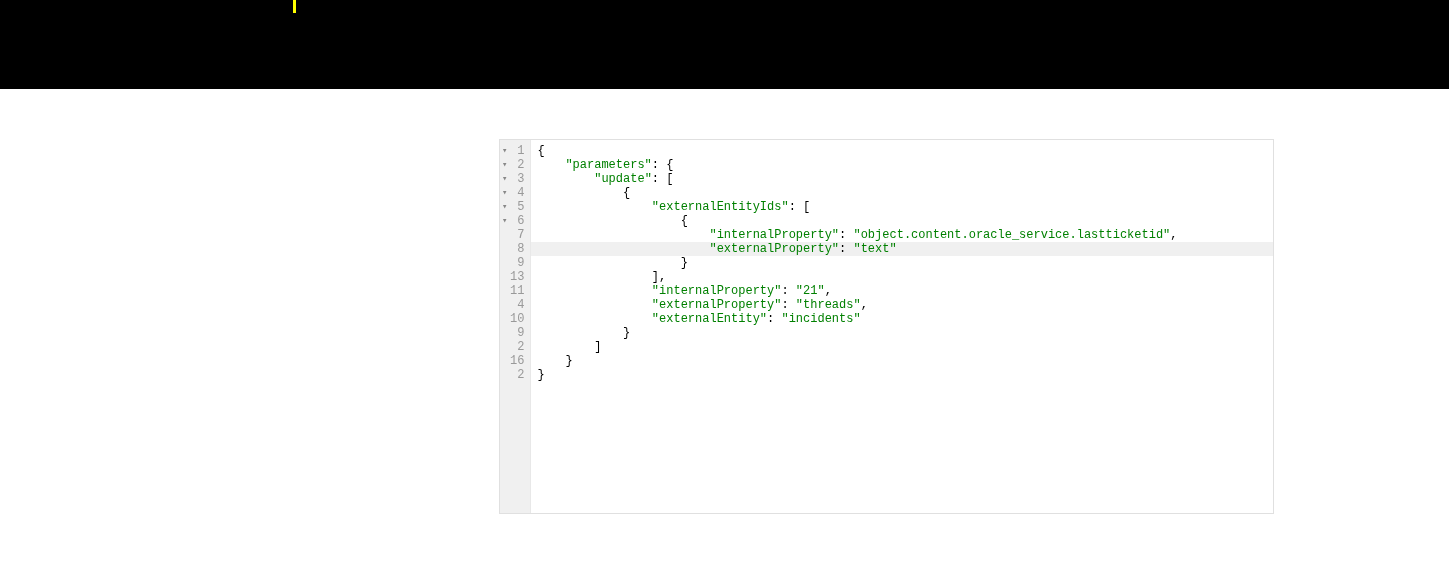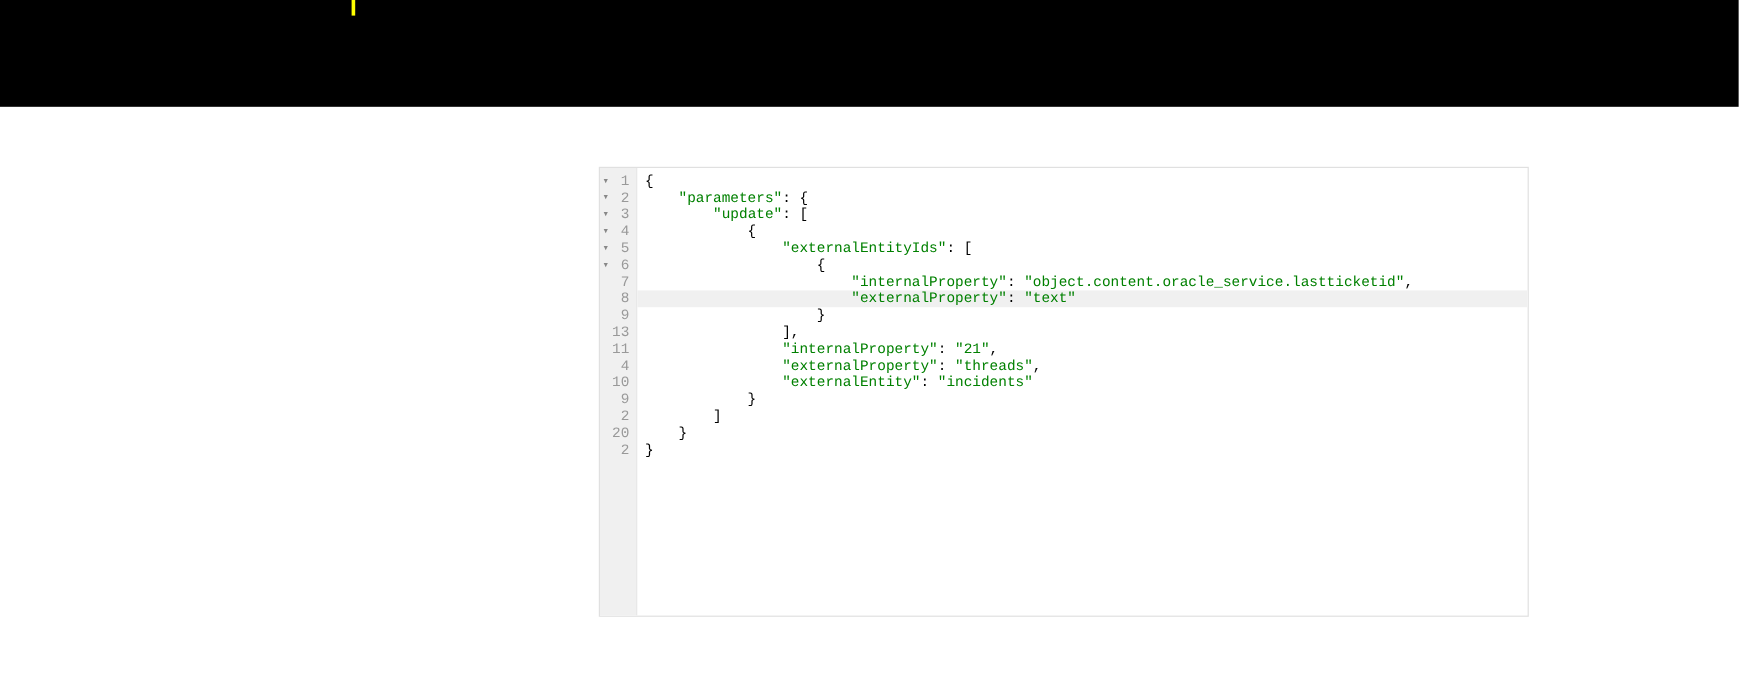--- a/index.html
+++ b/index.html
@@ -135,19 +135,19 @@
           <div class="gutter-line"><span class="fold-marker">▾</span><span>6</span></div>
           <div class="gutter-line"><span>7</span></div>
           <div class="gutter-line"><span>8</span></div>
           <div class="gutter-line"><span>9</span></div>
           <div class="gutter-line"><span>13</span></div>
           <div class="gutter-line"><span>11</span></div>
           <div class="gutter-line"><span>4</span></div>
           <div class="gutter-line"><span>10</span></div>
           <div class="gutter-line"><span>9</span></div>
           <div class="gutter-line"><span>2</span></div>
-          <div class="gutter-line"><span>20</span></div>
+          <div class="gutter-line"><span>16</span></div>
           <div class="gutter-line"><span>2</span></div>
         </div>
       <div class="code-area" id="code"><div class="code-line"><span class="tok-punct">{</span></div><div class="code-line"><span class="indent-guide first"></span><span class="tok-key">"parameters"</span><span class="tok-punct">: {</span></div><div class="code-line"><span class="indent-guide first"></span>    <span class="tok-key">"update"</span><span class="tok-punct">: [</span></div><div class="code-line"><span class="indent-guide first"></span>        <span class="tok-punct">{</span></div><div class="code-line"><span class="indent-guide first"></span>            <span class="tok-key">"externalEntityIds"</span><span class="tok-punct">: [</span></div><div class="code-line"><span class="indent-guide first"></span>                <span class="tok-punct">{</span></div><div class="code-line"><span class="indent-guide first"></span>                    <span class="tok-key">"internalProperty"</span><span class="tok-punct">: </span><span class="tok-string">"object.content.oracle_service.lastticketid"</span><span class="tok-punct">,</span></div><div class="code-line active"><span class="indent-guide first"></span>                    <span class="tok-key">"externalProperty"</span><span class="tok-punct">: </span><span class="tok-string">"text"</span></div><div class="code-line"><span class="indent-guide first"></span>                <span class="tok-punct">}</span></div><div class="code-line"><span class="indent-guide first"></span>            <span class="tok-punct">],</span></div><div class="code-line"><span class="indent-guide first"></span>            <span class="tok-key">"internalProperty"</span><span class="tok-punct">: </span><span class="tok-string">"21"</span><span class="tok-punct">,</span></div><div class="code-line"><span class="indent-guide first"></span>            <span class="tok-key">"externalProperty"</span><span class="tok-punct">: </span><span class="tok-string">"threads"</span><span class="tok-punct">,</span></div><div class="code-line"><span class="indent-guide first"></span>            <span class="tok-key">"externalEntity"</span><span class="tok-punct">: </span><span class="tok-string">"incidents"</span></div><div class="code-line"><span class="indent-guide first"></span>        <span class="tok-punct">}</span></div><div class="code-line"><span class="indent-guide first"></span>    <span class="tok-punct">]</span></div><div class="code-line"><span class="indent-guide first"></span><span class="tok-punct">}</span></div><div class="code-line"><span class="tok-punct">}</span></div></div>
     </div>
   </div>
 </div>
 
 </body></html>

